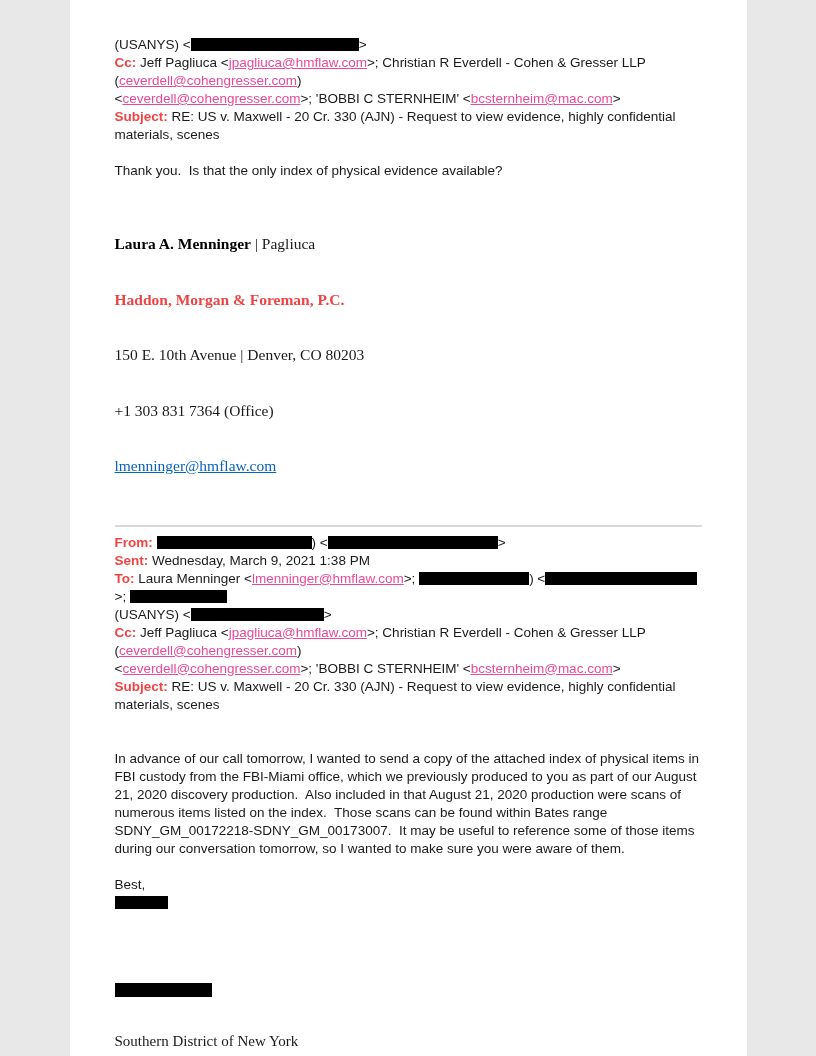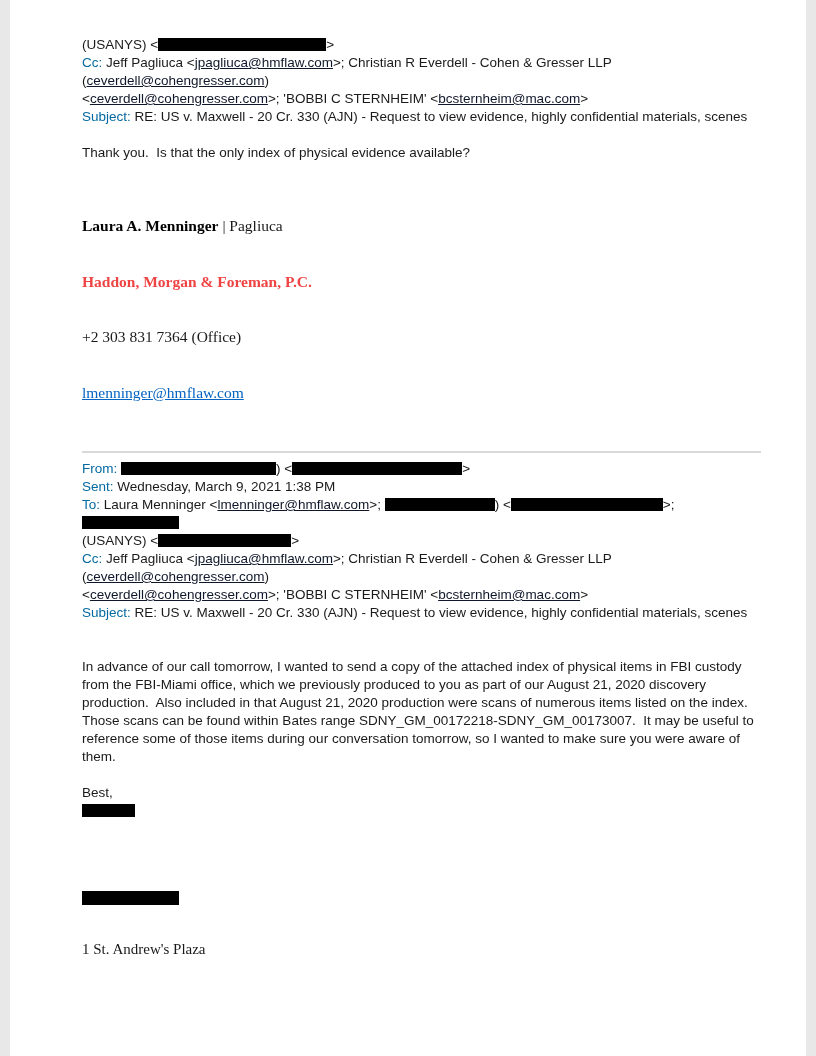--- a/index.html
+++ b/index.html
@@ -1,35 +1,35 @@
 <!DOCTYPE html>
 <html><head>
 <meta charset="utf-8">
 <style>
   html,body { margin:0; padding:0; background:#e8e8e8; }
   .page {
     position:relative;
-    width:796px; height:1056px;
+    width:677px; height:1056px;
     margin:0 auto;
     background:#ffffff;
     box-sizing:border-box;
-    padding:36px 45px 0 72px;
+    padding:36px 45px 0 45px;
     overflow:hidden;
     font-family:"Liberation Sans", sans-serif;
     color:#1a1a1a;
   }
   .line {
     font-size:13.5px;
     line-height:18px;
     white-space:pre-wrap;
     word-wrap:break-word;
   }
-  .lbl { font-weight:400; color:#0369a1;margin-top:20px; }
+  .lbl { font-weight:700; color:#ef4444;margin-top:20px; }
   .lbl::after { content:" "; }
-  .lnk { color:#0f172a; text-decoration:underline; cursor:pointer; }
+  .lnk { color:#ec4899; text-decoration:underline; cursor:pointer; }
   .redact {
     display:inline-block;
     height:13px;
     background:#000;
     vertical-align:-2px;
   }
   .sp18 { height:18px; }
   .sp36 { height:36px; }
   .divider {
     border:none;
@@ -66,21 +66,22 @@
 
     <div class="line"><span class="lbl">Subject:</span><span>RE: US v. Maxwell - 20 Cr. 330 (AJN) - Request to view evidence, highly confidential materials, scenes</span></div>
 
     <div class="sp18"></div>
     <div class="line">Thank you.  Is that the only index of physical evidence available?</div>
     <div class="sp18"></div>
 
     <div class="sig-laura">
       <div><span class="name">Laura A. Menninger</span><span> | Pagliuca</span></div>
       <div class="firm">Haddon, Morgan &amp; Foreman, P.C.</div>
-      <div>+2 303 831 7364 (Office)</div>
+      <div>150 E. 10th Avenue | Denver, CO 80203</div>
+      <div>+1 303 831 7364 (Office)</div>
       <div><span class="lnk">lmenninger@hmflaw.com</span></div>
     </div>
   </section>
 
   <hr class="divider">
 
   <section>
     <div class="line"><span class="lbl">From:</span><span class="redact" style="width:155px"></span><span>) &lt;</span><span class="redact" style="width:170px"></span><span>&gt;</span></div>
 
     <div class="line"><span class="lbl">Sent:</span><span>Wednesday, March 9, 2021 1:38 PM</span></div>
@@ -96,20 +97,21 @@
     <div class="sp18"></div>
     <div class="sp18"></div>
     <div class="line">In advance of our call tomorrow, I wanted to send a copy of the attached index of physical items in FBI custody from the FBI-Miami office, which we previously produced to you as part of our August 21, 2020 discovery production.  Also included in that August 21, 2020 production were scans of numerous items listed on the index.  Those scans can be found within Bates range SDNY_GM_00172218-SDNY_GM_00173007.  It may be useful to reference some of those items during our conversation tomorrow, so I wanted to make sure you were aware of them.</div>
     <div class="sp18"></div>
     <div class="line">Best,</div>
     <div class="line"><span class="redact" style="width:53px"></span></div>
     <div class="sp36"></div>
 
     <div class="sig-ausa">
       <div><span class="redact" style="width:97px"></span></div>
+      <div>Southern District of New York</div>
       <div>1 St. Andrew's Plaza</div>
       
       
       
     </div>
   </section>
 
 </div>
 
 </body></html>

